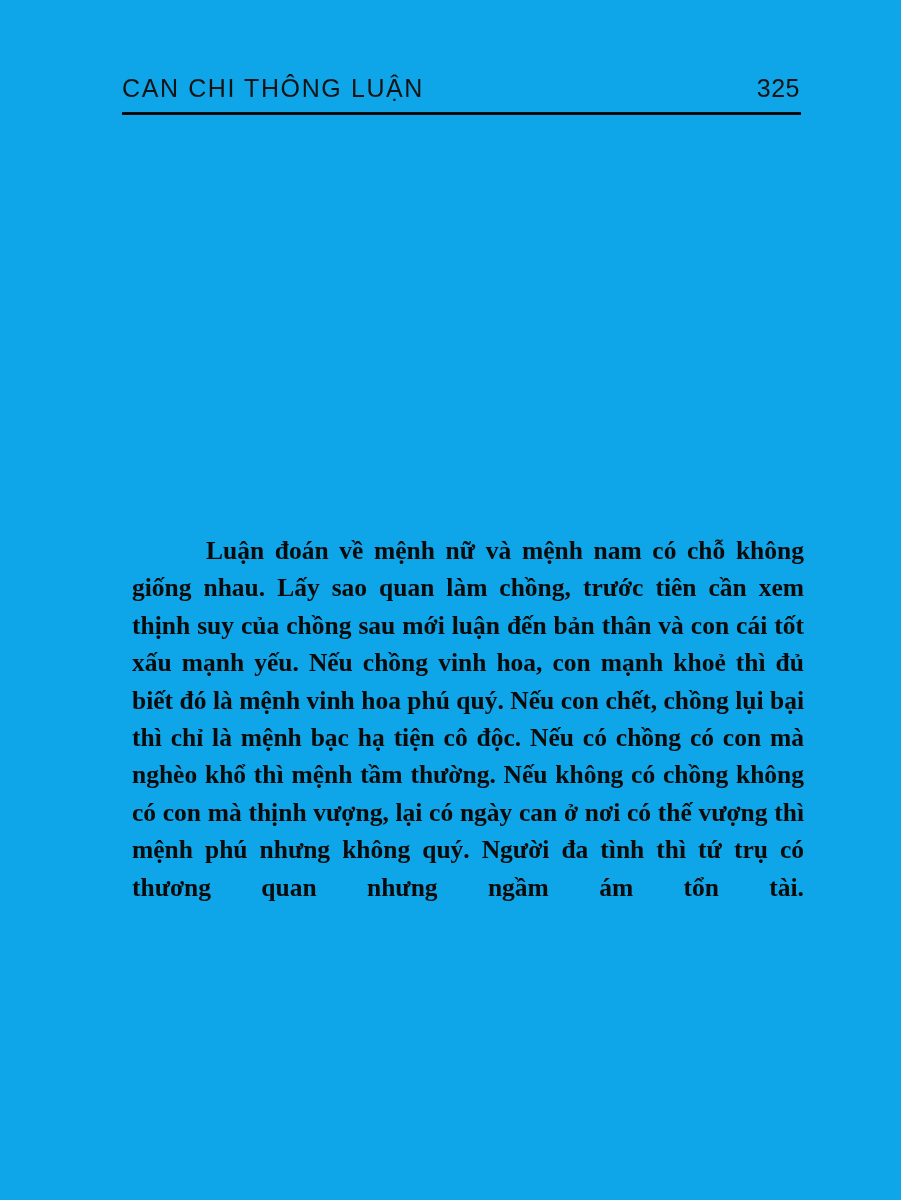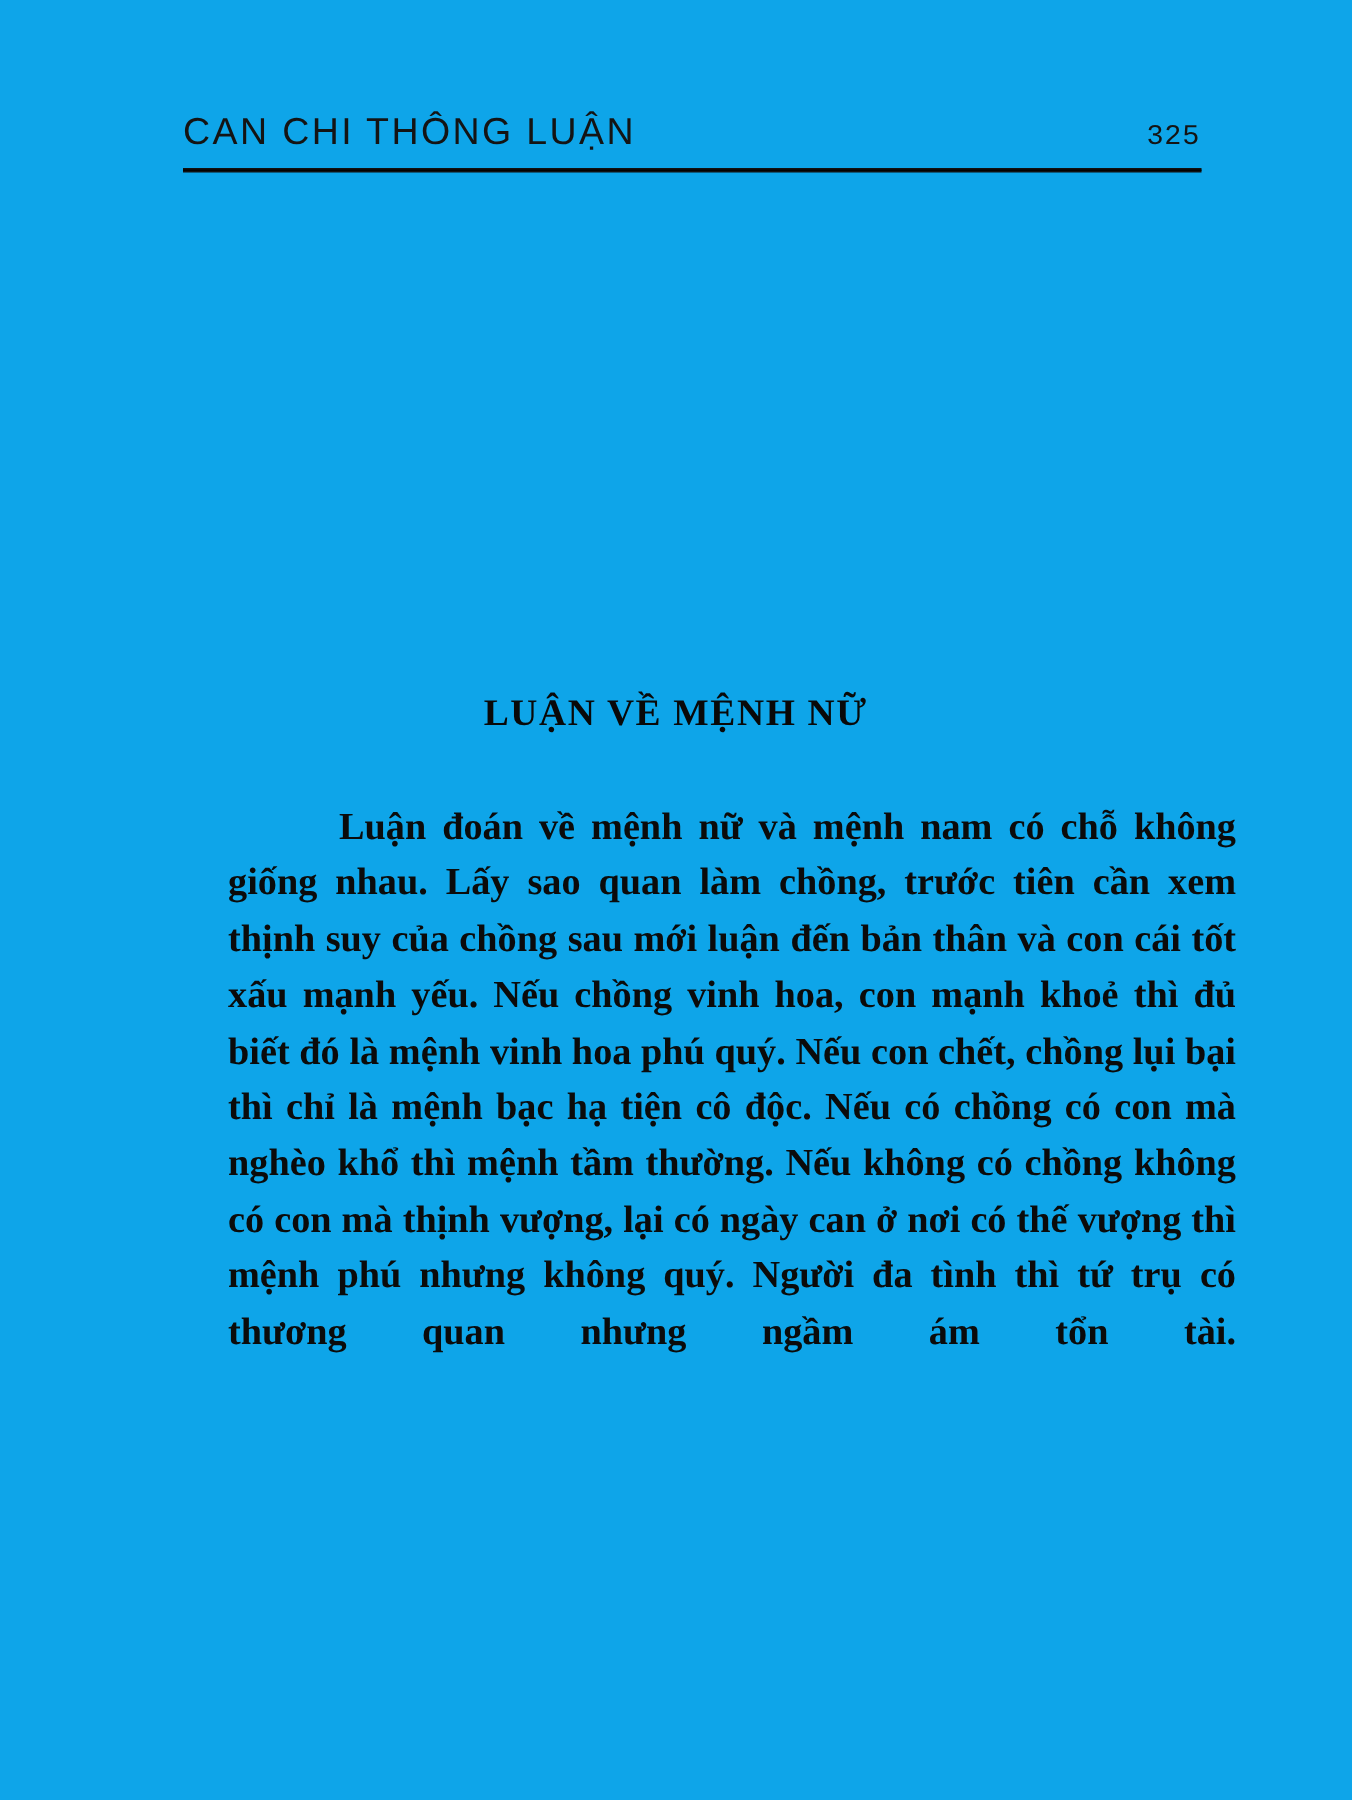--- a/index.html
+++ b/index.html
@@ -31,22 +31,22 @@
 
   .header-title {
     font-family: "Liberation Sans", "DejaVu Sans", sans-serif;
     font-size: 25px;
     letter-spacing: 1.6px;
     color: #141414;
     white-space: nowrap;
   }
 
   .header-folio {
-    font-family: Liberation Mono, monospace;
-    font-size: 19px;
+    font-family: Liberation Sans, sans-serif;
+    font-size: 25px;
     letter-spacing: 0.5px;
     color: #141414;
     text-align: center;
   }
 
   .header-rule {
     position: absolute;
     left: 122px;
     top: 112px;
     width: 679px;
@@ -87,21 +87,21 @@
     font-family: "Liberation Serif", "DejaVu Serif", serif;
     font-weight: bold;
     font-size: 25px;
     letter-spacing: 1.1px;
     color: #090909;
   }
 
   
   .body-text {
     position: absolute;
-    left: 152px;
+    left: 132px;
     top: 532px;
     width: 672px;
   }
 
   .body-paragraph {
     margin: 0;
     text-align: justify;
     text-justify: inter-word;
     text-indent: 74px;
     font-family: "Liberation Serif", "DejaVu Serif", serif;
@@ -129,19 +129,18 @@
 <div class="page">
 
   <div class="running-header">
     <span class="header-title">CAN CHI THÔNG LUẬN</span>
     <span class="header-folio">325</span>
   </div>
 
   <div class="header-rule"></div>
 
 
-  <div class="chapter-subtitle">LUẬN VỀ MỆNH NỮ</div>
 
   <div class="body-text">
     <p class="body-paragraph">Luận đoán về mệnh nữ và mệnh nam có chỗ không giống nhau. Lấy sao quan làm chồng, trước tiên cần xem thịnh suy của chồng sau mới luận đến bản thân và con cái tốt xấu mạnh yếu. Nếu chồng vinh hoa, con mạnh khoẻ thì đủ biết đó là mệnh vinh hoa phú quý. Nếu con chết, chồng lụi bại thì chỉ là mệnh bạc hạ tiện cô độc. Nếu có chồng có con mà nghèo khổ thì mệnh tầm thường. Nếu không có chồng không có con mà thịnh vượng, lại có ngày can ở nơi có thế vượng thì mệnh phú nhưng không quý. Người đa tình thì tứ trụ có thương quan nhưng ngầm ám tổn tài.</p>
   </div>
 
 </div>
 
 </body></html>

